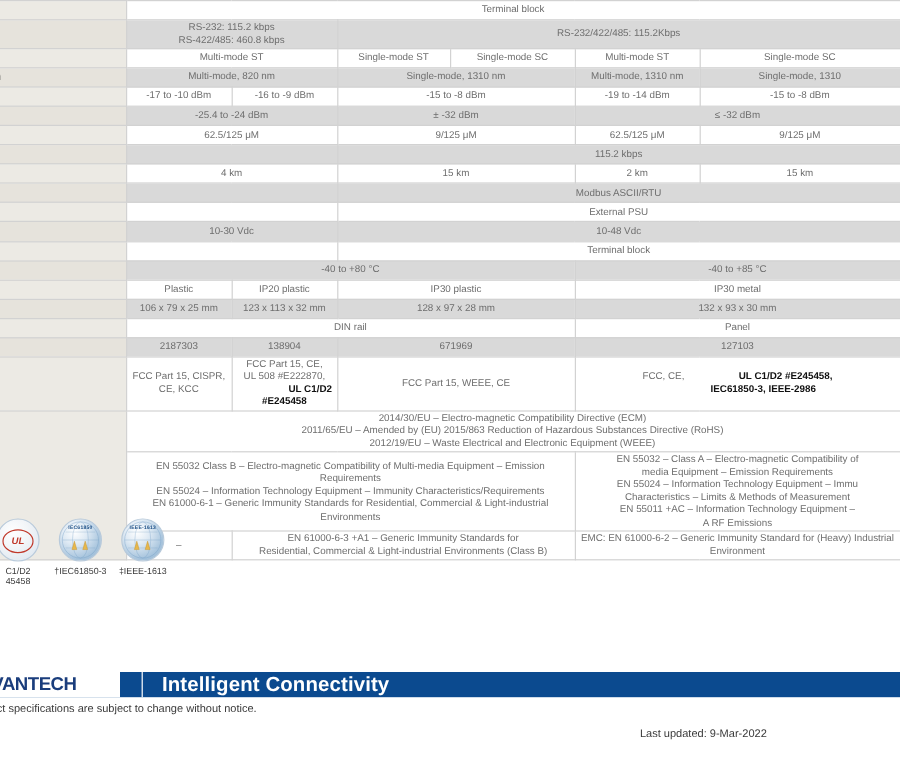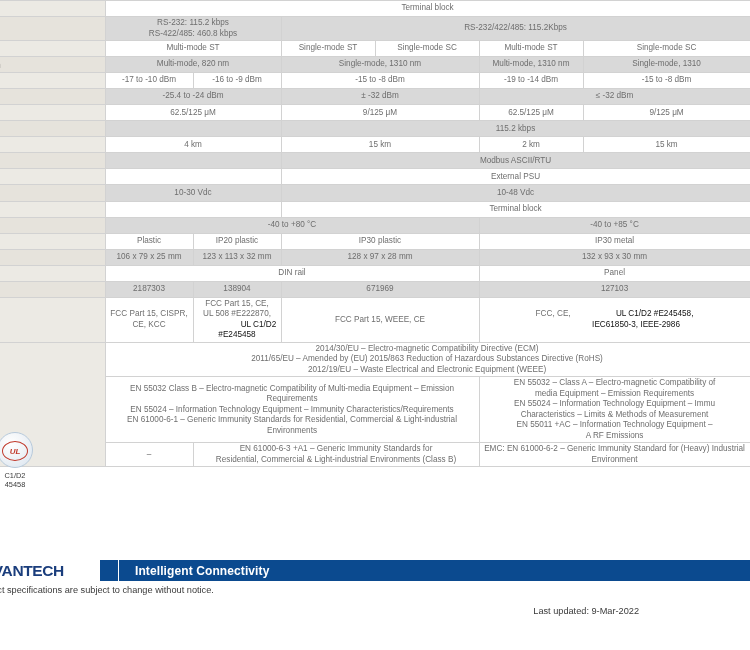--- a/index.html
+++ b/index.html
@@ -33,21 +33,21 @@
     padding-left: 5px;
     font-size: 10.2px;
     font-weight: bold;
     color: #1a1a1a;
     background: #eceae4;
     border-left: none;
   }
   .spec-table tr.alt td { background: #d9d9d9; }
   .spec-table tr.alt td.lbl { background: #e6e3dc; }
   .spec-table td.wrap { white-space: normal; }
-  .spec-table td b { color: #111; font-weight: normal; padding-left: 43px; }
+  .spec-table td b { color: #111; font-weight: bold; padding-left: 43px; }
 
   .col-lbl   { width: 210px; }
   .col-mm1   { width: 88px; }
   .col-mm2   { width: 88px; }
   .col-sm-st { width: 94px; }
   .col-sm-sc { width: 104px; }
   .col-m-st2 { width: 104px; }
   .col-s-sc2 { width: 167px; }
 
   .regrow td { height: 46px; }
@@ -130,21 +130,21 @@
     color: #1a3d7c;
     letter-spacing: -0.4px;
     font-family: "Liberation Sans", sans-serif;
   }
   .footer-divider {
     width: 1px; height: 21px; background: #ffffff;
     margin-left: 18px;
   }
   .footer-tag {
     color: #ffffff;
-    font-size: 12px;
+    font-size: 17px;
     font-weight: bold;
     margin-left: 16px;
     letter-spacing: .1px;
   }
   .footer-note {
     position: absolute; left: -18px; top: 585px;
     font-size: 9.2px; color: #3a3a3a;
   }
   .footer-date {
     position: absolute; right: 6px; top: 606px;
@@ -358,21 +358,55 @@
       <div class="badge-circle badge-ul">
         <div class="ul-mark"></div>
         <div class="ul-txt">UL</div>
       </div>
       <div class="badge-caption">
         <span>C1/D2</span><br>
         <span>45458</span>
       </div>
     </div>
 
-
+    <div class="badge-item" style="left:52px; top:0px;">
+      <div class="badge-circle">
+        <svg class="globe-lines" viewBox="0 0 36 36">
+          <ellipse cx="18" cy="18" rx="16" ry="16" fill="none" stroke="#6f9bc4" stroke-width=".6"></ellipse>
+          <ellipse cx="18" cy="18" rx="7" ry="16" fill="none" stroke="#6f9bc4" stroke-width=".5"></ellipse>
+          <line x1="2" y1="18" x2="34" y2="18" stroke="#6f9bc4" stroke-width=".5"></line>
+          <line x1="5" y1="25" x2="31" y2="25" stroke="#6f9bc4" stroke-width=".4"></line>
+          <line x1="5" y1="11" x2="31" y2="11" stroke="#6f9bc4" stroke-width=".4"></line>
+        </svg>
+        <div class="badge-top-txt">IEC61850</div>
+        <svg class="hand-icon" viewBox="0 0 22 11">
+          <path d="M4 10 L6 3 L8 10 Z" fill="#e8b84b" stroke="#c9952c" stroke-width=".4"></path>
+          <path d="M13 10 L15 3 L17 10 Z" fill="#e8b84b" stroke="#c9952c" stroke-width=".4"></path>
+        </svg>
+      </div>
+      <div class="badge-caption">†IEC61850-3</div>
+    </div>
+
+    <div class="badge-item" style="left:104px; top:0px;">
+      <div class="badge-circle">
+        <svg class="globe-lines" viewBox="0 0 36 36">
+          <ellipse cx="18" cy="18" rx="16" ry="16" fill="none" stroke="#6f9bc4" stroke-width=".6"></ellipse>
+          <ellipse cx="18" cy="18" rx="7" ry="16" fill="none" stroke="#6f9bc4" stroke-width=".5"></ellipse>
+          <line x1="2" y1="18" x2="34" y2="18" stroke="#6f9bc4" stroke-width=".5"></line>
+          <line x1="5" y1="25" x2="31" y2="25" stroke="#6f9bc4" stroke-width=".4"></line>
+          <line x1="5" y1="11" x2="31" y2="11" stroke="#6f9bc4" stroke-width=".4"></line>
+        </svg>
+        <div class="badge-top-txt">IEEE-1613</div>
+        <svg class="hand-icon" viewBox="0 0 22 11">
+          <path d="M4 10 L6 3 L8 10 Z" fill="#e8b84b" stroke="#c9952c" stroke-width=".4"></path>
+          <path d="M13 10 L15 3 L17 10 Z" fill="#e8b84b" stroke="#c9952c" stroke-width=".4"></path>
+        </svg>
+      </div>
+      <div class="badge-caption">‡IEEE-1613</div>
+    </div>
 
   </div>
 
   <div class="footer-bar">
     <div class="logo-box">
       <span class="logo-text">DVANTECH</span>
     </div>
     <div class="footer-divider"></div>
     <div class="footer-tag">Intelligent Connectivity</div>
   </div>

